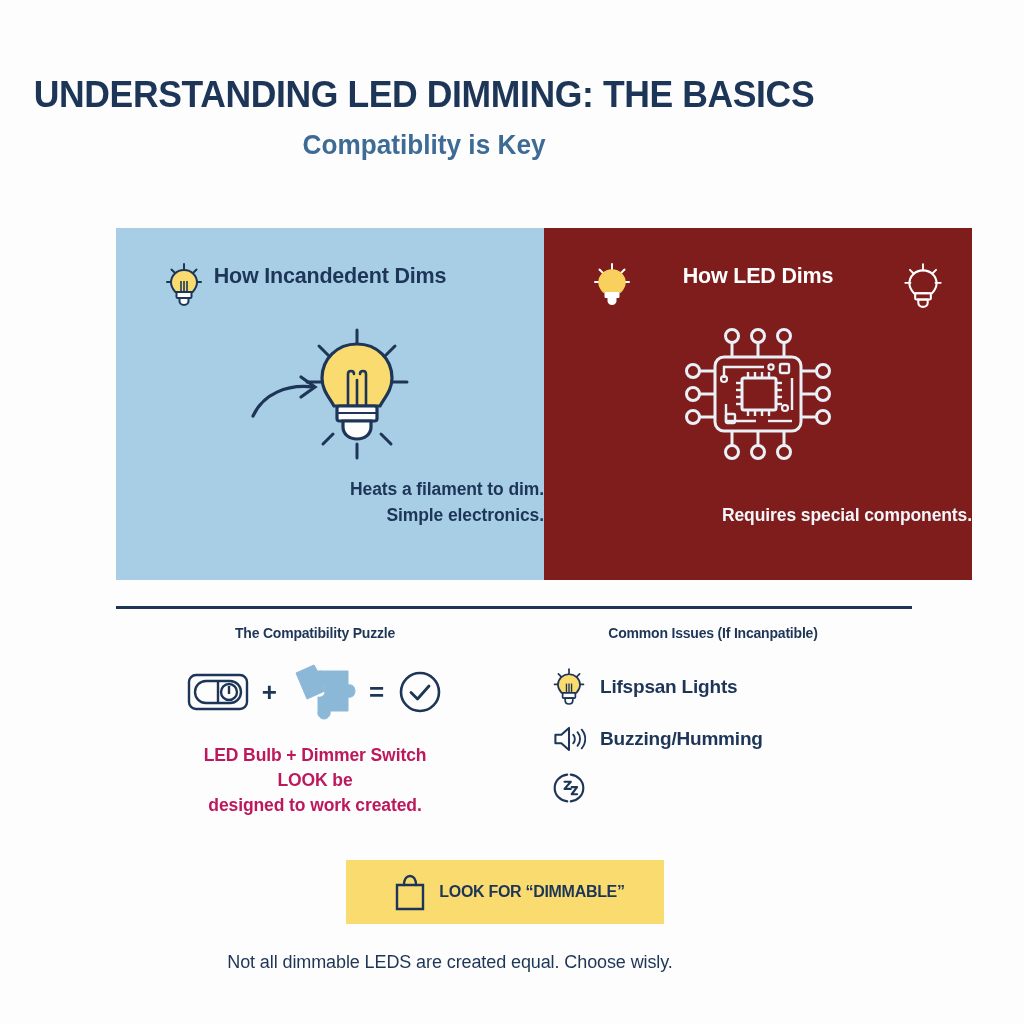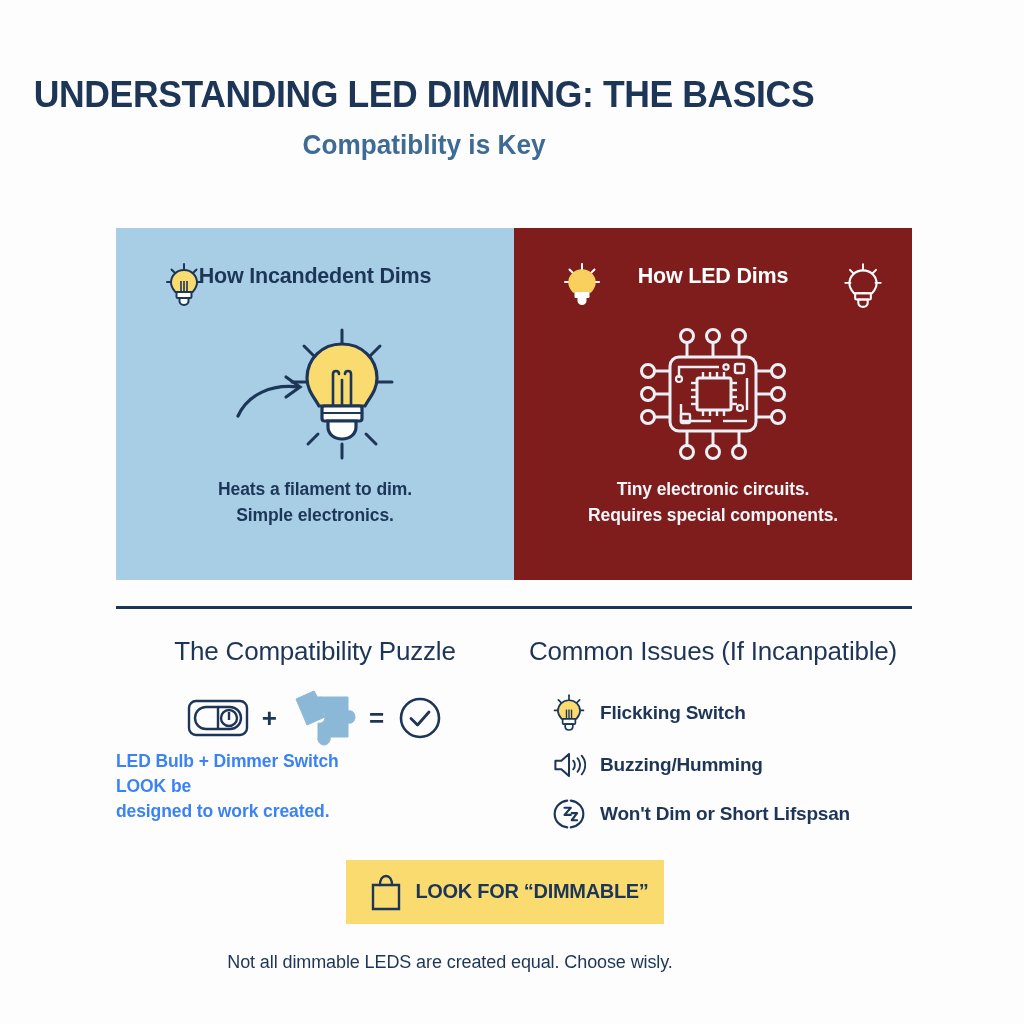--- a/index.html
+++ b/index.html
@@ -46,21 +46,21 @@
     color: #3d6b96;
     line-height: 1.1;
     transform: scaleX(0.97);
   }
 
   
   .panels {
     position: absolute;
     top: 228px;
     left: 116px;
-    width: 796px;
+    width: 856px;
     height: 352px;
     display: flex;
   }
   .panel {
     position: relative;
     width: 50%;
     height: 100%;
     box-sizing: border-box;
   }
   .panel-left  { background: #a8cee6; }
@@ -103,21 +103,21 @@
     align-items: center;
     justify-content: center;
     height: 140px;
   }
 
   .panel-caption {
     position: absolute;
     bottom: 52px;
     left: 0;
     width: 100%;
-    text-align: center;
+    text-align: right;
     font-size: 17.5px;
     font-weight: bold;
     line-height: 1.45;
     letter-spacing: -0.1px;
   }
   .panel-left .panel-caption  { color: #1d3557; }
   .panel-right .panel-caption { color: #f2f6fa; }
 
   
   .divider {
@@ -135,44 +135,46 @@
     top: 622px;
     left: 116px;
     width: 796px;
     height: 220px;
     display: flex;
   }
   .mid-col { width: 50%; position: relative; }
 
   .mid-title {
     text-align: center;
-    font-size: 26px;
-    font-weight: normal;
+    font-size: 14px;
+    font-weight: bold;
     color: #1d3557;
     letter-spacing: -0.2px;
-    margin-top: 14px;
+    margin-top: 3px;
   }
 
   .equation {
     margin-top: 20px;
     display: flex;
     align-items: center;
     justify-content: center;
     gap: 13px;
   }
   .eq-sym {
     font-size: 26px;
     font-weight: bold;
     color: #1d3557;
   }
 
   .puzzle-caption {
+    margin-top: 20px;
+    text-align: center;
     font-size: 17.5px;
     font-weight: bold;
-    color: #3b82f6;
+    color: #be185d;
     line-height: 1.42;
     letter-spacing: -0.1px;
   }
 
   .issues-list {
     margin: 26px 0 0 38px;
     display: flex;
     flex-direction: column;
     gap: 16px;
   }
@@ -198,21 +200,21 @@
     background: #f9db70;
     display: flex;
     align-items: center;
     justify-content: center;
     gap: 10px;
     box-sizing: border-box;
     padding-left: 6px;
   }
   .cta-text {
     text-align: right;
-    font-size: 20px;
+    font-size: 16px;
     font-weight: bold;
     color: #1d3557;
     line-height: 1.18;
     letter-spacing: -0.3px;
   }
   .cta-line { display: block; }
 
   
   .footer {
     position: absolute;
@@ -404,21 +406,20 @@
             <rect x="96" y="38" width="9" height="9" rx="1.2" stroke-width="2.4"></rect>
             <rect x="42" y="88" width="9" height="9" rx="1.2" stroke-width="2.4"></rect>
             <circle cx="40" cy="53" r="3" stroke-width="2.2"></circle>
             <circle cx="101" cy="82" r="3" stroke-width="2.2"></circle>
             <circle cx="87" cy="41" r="2.6" stroke-width="2.2"></circle>
           </g>
         </svg>
       </div>
 
       <div class="panel-caption">
-        <div>Tiny electronic circuits.</div>
         <div>Requires special components.</div>
       </div>
     </div>
   </div>
 
   <div class="divider"></div>
 
   <div class="mid">
 
     <div class="mid-col">
@@ -484,21 +485,21 @@
               <path d="M20 8 C27.5 8 33 13.6 33 20.5 C33 25 30.6 27.6 28.6 30 L11.4 30 C9.4 27.6 7 25 7 20.5 C7 13.6 12.5 8 20 8 Z" fill="#f9db70" stroke="#1d3557" stroke-width="2"></path>
               <g stroke="#1d3557" stroke-width="1.6" fill="none">
                 <line x1="17" y1="30" x2="17" y2="19"></line>
                 <line x1="20" y1="30" x2="20" y2="19"></line>
                 <line x1="23" y1="30" x2="23" y2="19"></line>
               </g>
               <rect x="12.5" y="30" width="15" height="6" rx="1.2" fill="#fdfdfd" stroke="#1d3557" stroke-width="2"></rect>
               <path d="M15.5 36 L15.5 39 C15.5 41.3 17.4 43 20 43 C22.6 43 24.5 41.3 24.5 39 L24.5 36 Z" fill="#fdfdfd" stroke="#1d3557" stroke-width="2"></path>
             </svg>
           </span>
-          <span class="issue-label">Flickking Switch</span>
+          <span class="issue-label">Lifspsan Lights</span>
         </div>
 
         <div class="issue-row">
           <span>
             <svg width="34" height="32" viewBox="0 0 40 36">
               <path d="M4 13 L11 13 L20 5 L20 31 L11 23 L4 23 Z" fill="none" stroke="#1d3557" stroke-width="2.4" stroke-linejoin="round"></path>
               <g fill="none" stroke="#1d3557" stroke-width="2.2" stroke-linecap="round">
                 <path d="M25 13 C27.5 15.5 27.5 20.5 25 23"></path>
                 <path d="M30 10 C34 14.5 34 21.5 30 26"></path>
                 <path d="M35 7 C40.5 13.5 40.5 22.5 35 29"></path>
@@ -512,21 +513,20 @@
           <span>
             <svg width="34" height="34" viewBox="0 0 38 38">
               <g fill="none" stroke="#1d3557" stroke-width="2.4" stroke-linecap="round" stroke-linejoin="round">
                 <path d="M17 4 C9 5 3 11 3 19 C3 27 9 33 17 34"></path>
                 <path d="M21 4 C29 5 35 11 35 19 C35 27 29 33 21 34"></path>
                 <path d="M14 12 L21 12 L14 20 L21 20"></path>
                 <path d="M22 18 L28 18 L22 26 L28 26"></path>
               </g>
             </svg>
           </span>
-          <span class="issue-label">Won't Dim or Short Lifspsan</span>
         </div>
 
       </div>
     </div>
   </div>
 
   <div class="cta">
     <span>
       <svg width="38" height="42" viewBox="0 0 38 42">
         <path d="M6 14 L32 14 L32 38 L6 38 Z" fill="none" stroke="#1d3557" stroke-width="2.4"></path>

